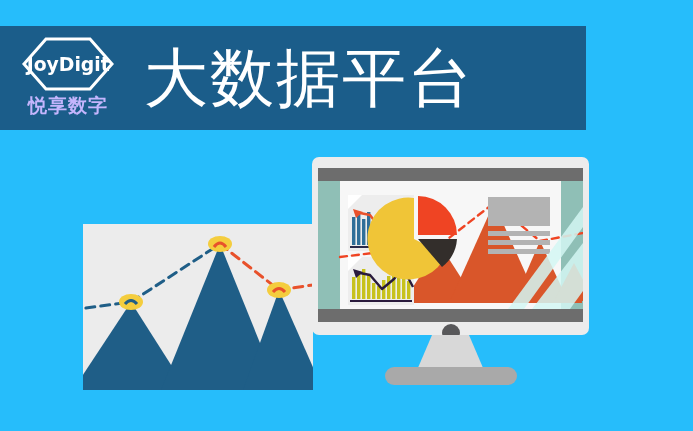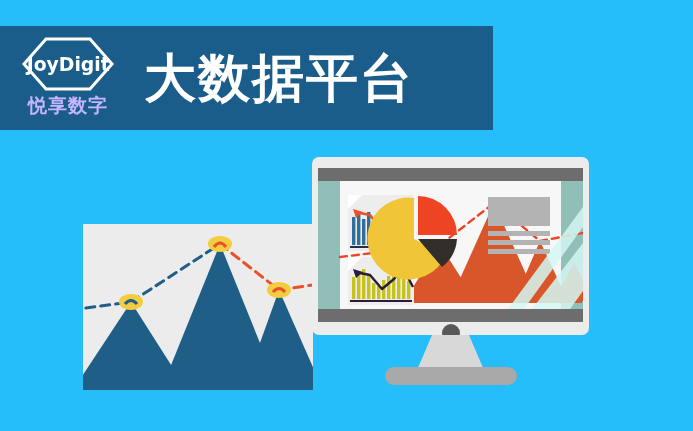--- a/index.html
+++ b/index.html
@@ -6,41 +6,41 @@
   body{
     width:693px;height:431px;overflow:hidden;
     font-family:"Liberation Sans","DejaVu Sans",sans-serif;
     background:#26bdfb;
     position:relative;
   }
   #canvas{position:absolute;left:0;top:0;width:693px;height:431px;background:#26bdfb;overflow:hidden;}
 
   
   .banner{
-    position:absolute;left:0;top:26px;width:493px;height:104px;
+    position:absolute;left:0;top:26px;width:586px;height:104px;
     background:#1b5d8a;display:flex;align-items:center;
   }
   .logo{
     position:relative;width:108px;height:84px;margin-left:14px;flex:0 0 auto;
     display:flex;flex-direction:column;align-items:center;justify-content:flex-start;
   }
   .hexwrap{position:relative;width:96px;height:56px;display:flex;align-items:center;justify-content:center;}
   .hexwrap svg{position:absolute;left:0;top:0;}
   .logo-word{
     position:relative;z-index:2;color:#ffffff;font-weight:bold;
     font-size:20px;letter-spacing:0px;line-height:1;
     font-family:"DejaVu Sans",sans-serif;
     transform:scaleX(0.94);
   }
   .logo-cn{
     margin-top:4px;color:#c4b5fd;font-weight:bold;font-size:19px;letter-spacing:1px;
     line-height:1;white-space:nowrap;
   }
   .banner-title{
-    color:#ffffff;font-weight:bold;font-size:52px;letter-spacing:2px;
+    color:#ffffff;font-weight:normal;font-size:64px;letter-spacing:2px;
     margin-left:22px;line-height:1;white-space:nowrap;
   }
 
   
   .left-panel{
     position:absolute;left:83px;top:224px;width:230px;height:166px;
     background:#ececec;overflow:hidden;
   }
   .left-panel svg{display:block;}
 

